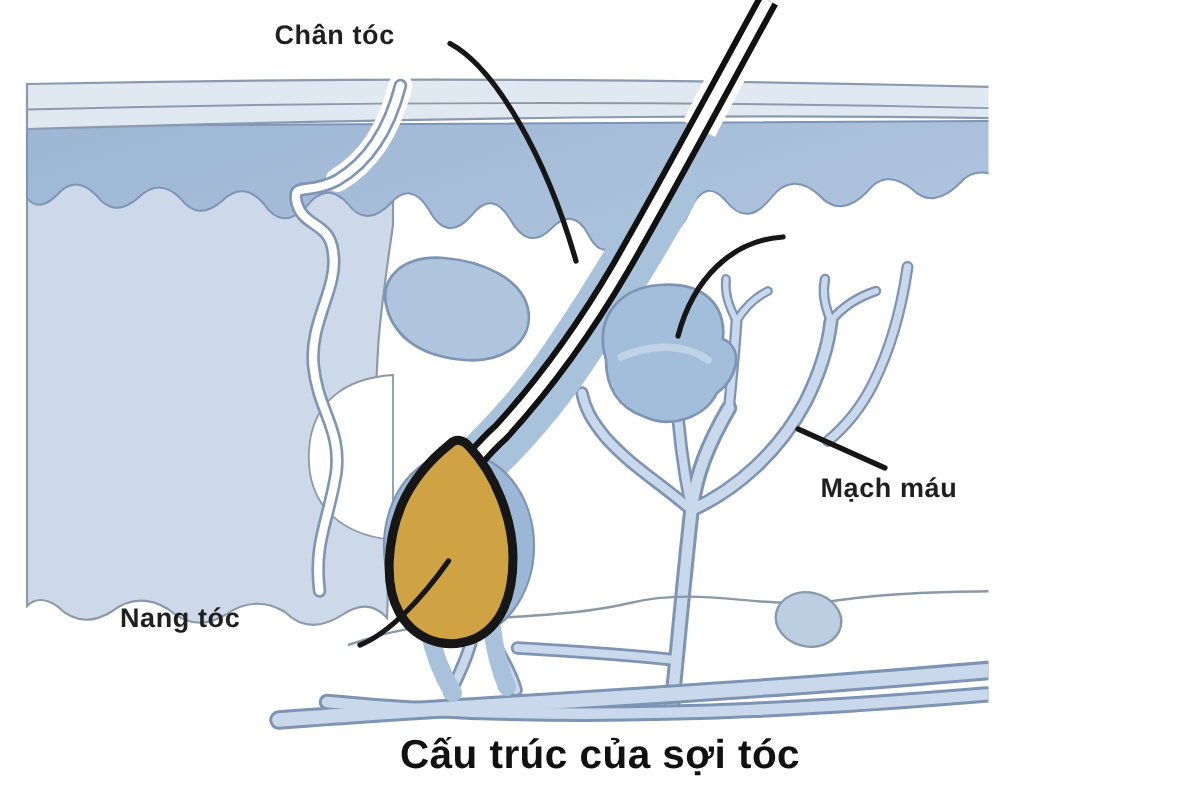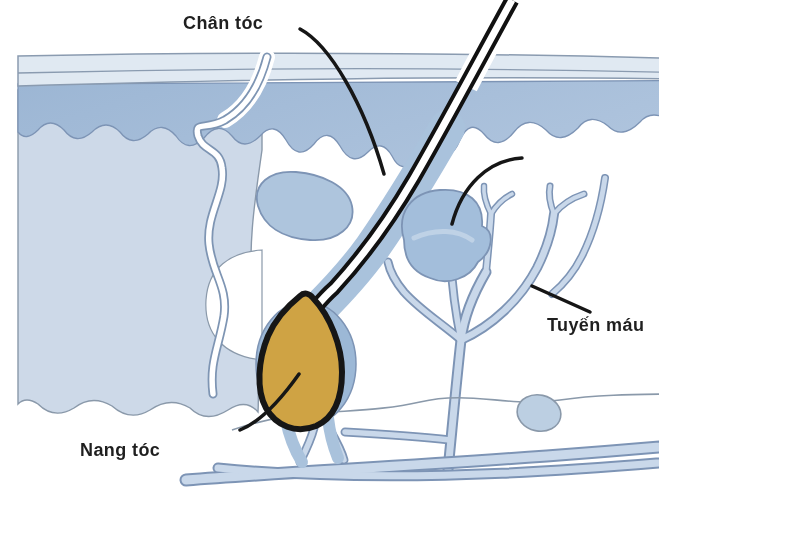--- a/index.html
+++ b/index.html
@@ -123,16 +123,17 @@
 
     <g fill="none" stroke="#161616" stroke-width="3.5" stroke-linecap="round">
       <path d="M300,29 C330,45 364,104 384,174"></path>
       <path d="M522,158 C488,160 462,186 452,224"></path>
       <path d="M590,312 L532,286"></path>
       <path d="M240,430 C260,422 282,398 299,374"></path>
     </g>
   </svg>
 
   <div class="callout" style="left:183px;top:13px">Chân tóc</div>
-  <div class="callout" style="left:547px;top:315px">Tuyến máu</div>
-  <div class="callout" style="left:80px;top:440px">Nang tóc</div>
+  <div class="callout" style="left:547px;top:315px">Mạch máu</div>
+  <div class="callout" style="left:80px;top:402px">Nang tóc</div>
 
+  <div class="figure-caption">Cấu trúc của sợi tóc</div>
 </div>
 
 </body></html>

